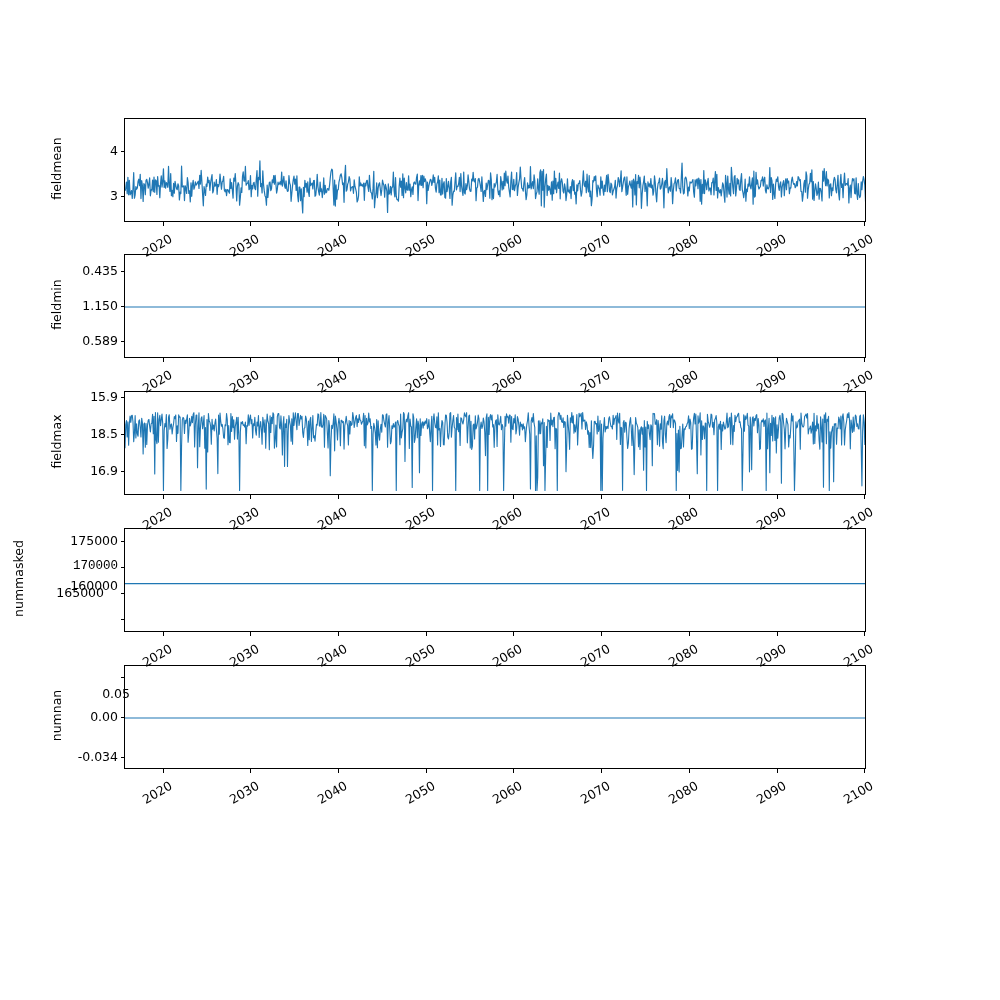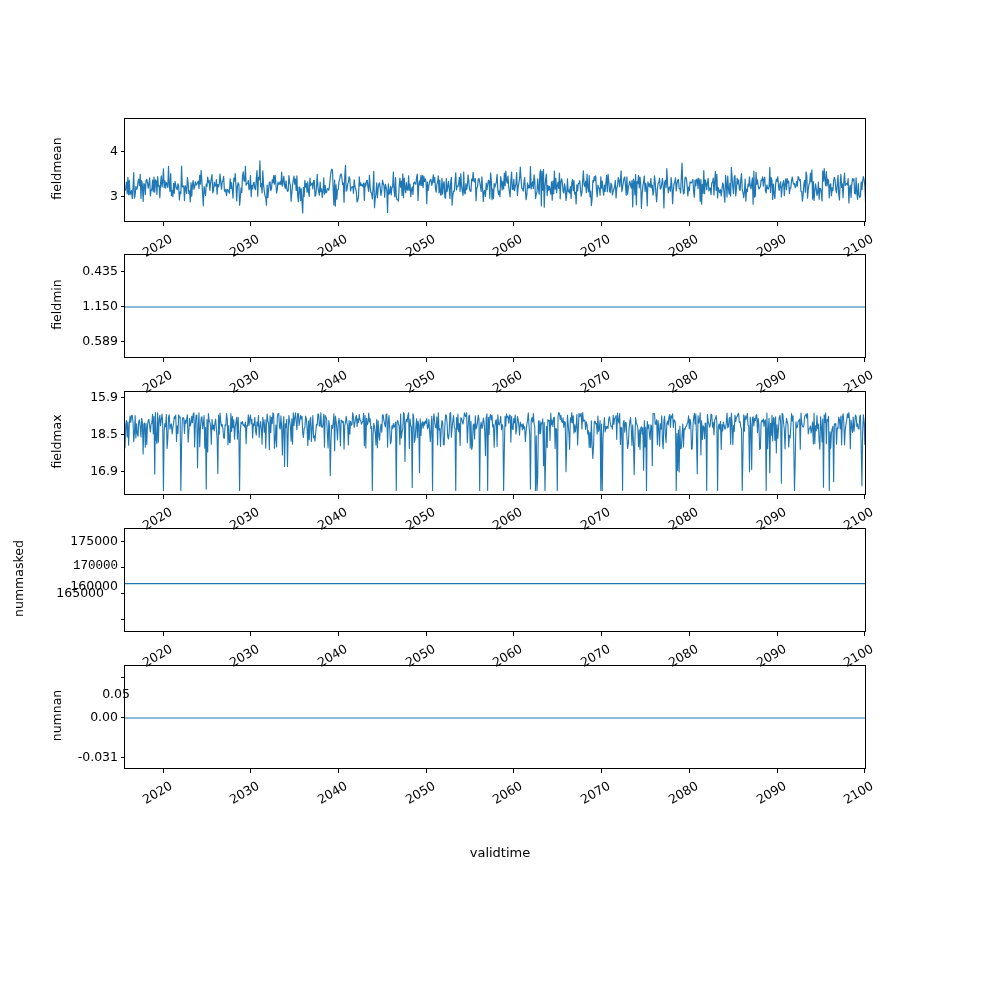--- a/index.html
+++ b/index.html
@@ -113,21 +113,20 @@
         <path d="M0.00 54.60 L0.73 54.60 L1.45 54.60 L2.18 54.60 L2.90 54.60 L3.63 54.60 L4.35 54.60 L5.08 54.60 L5.80 54.60 L6.53 54.60 L7.25 54.60 L7.98 54.60 L8.70 54.60 L9.43 54.60 L10.15 54.60 L10.88 54.60 L11.61 54.60 L12.33 54.60 L13.06 54.60 L13.78 54.60 L14.51 54.60 L15.23 54.60 L15.96 54.60 L16.68 54.60 L17.41 54.60 L18.13 54.60 L18.86 54.60 L19.58 54.60 L20.31 54.60 L21.03 54.60 L21.76 54.60 L22.48 54.60 L23.21 54.60 L23.94 54.60 L24.66 54.60 L25.39 54.60 L26.11 54.60 L26.84 54.60 L27.56 54.60 L28.29 54.60 L29.01 54.60 L29.74 54.60 L30.46 54.60 L31.19 54.60 L31.91 54.60 L32.64 54.60 L33.36 54.60 L34.09 54.60 L34.82 54.60 L35.54 54.60 L36.27 54.60 L36.99 54.60 L37.72 54.60 L38.44 54.60 L39.17 54.60 L39.89 54.60 L40.62 54.60 L41.34 54.60 L42.07 54.60 L42.79 54.60 L43.52 54.60 L44.24 54.60 L44.97 54.60 L45.70 54.60 L46.42 54.60 L47.15 54.60 L47.87 54.60 L48.60 54.60 L49.32 54.60 L50.05 54.60 L50.77 54.60 L51.50 54.60 L52.22 54.60 L52.95 54.60 L53.67 54.60 L54.40 54.60 L55.12 54.60 L55.85 54.60 L56.57 54.60 L57.30 54.60 L58.03 54.60 L58.75 54.60 L59.48 54.60 L60.20 54.60 L60.93 54.60 L61.65 54.60 L62.38 54.60 L63.10 54.60 L63.83 54.60 L64.55 54.60 L65.28 54.60 L66.00 54.60 L66.73 54.60 L67.45 54.60 L68.18 54.60 L68.91 54.60 L69.63 54.60 L70.36 54.60 L71.08 54.60 L71.81 54.60 L72.53 54.60 L73.26 54.60 L73.98 54.60 L74.71 54.60 L75.43 54.60 L76.16 54.60 L76.88 54.60 L77.61 54.60 L78.33 54.60 L79.06 54.60 L79.78 54.60 L80.51 54.60 L81.24 54.60 L81.96 54.60 L82.69 54.60 L83.41 54.60 L84.14 54.60 L84.86 54.60 L85.59 54.60 L86.31 54.60 L87.04 54.60 L87.76 54.60 L88.49 54.60 L89.21 54.60 L89.94 54.60 L90.66 54.60 L91.39 54.60 L92.12 54.60 L92.84 54.60 L93.57 54.60 L94.29 54.60 L95.02 54.60 L95.74 54.60 L96.47 54.60 L97.19 54.60 L97.92 54.60 L98.64 54.60 L99.37 54.60 L100.09 54.60 L100.82 54.60 L101.54 54.60 L102.27 54.60 L103.00 54.60 L103.72 54.60 L104.45 54.60 L105.17 54.60 L105.90 54.60 L106.62 54.60 L107.35 54.60 L108.07 54.60 L108.80 54.60 L109.52 54.60 L110.25 54.60 L110.97 54.60 L111.70 54.60 L112.42 54.60 L113.15 54.60 L113.87 54.60 L114.60 54.60 L115.33 54.60 L116.05 54.60 L116.78 54.60 L117.50 54.60 L118.23 54.60 L118.95 54.60 L119.68 54.60 L120.40 54.60 L121.13 54.60 L121.85 54.60 L122.58 54.60 L123.30 54.60 L124.03 54.60 L124.75 54.60 L125.48 54.60 L126.21 54.60 L126.93 54.60 L127.66 54.60 L128.38 54.60 L129.11 54.60 L129.83 54.60 L130.56 54.60 L131.28 54.60 L132.01 54.60 L132.73 54.60 L133.46 54.60 L134.18 54.60 L134.91 54.60 L135.63 54.60 L136.36 54.60 L137.09 54.60 L137.81 54.60 L138.54 54.60 L139.26 54.60 L139.99 54.60 L140.71 54.60 L141.44 54.60 L142.16 54.60 L142.89 54.60 L143.61 54.60 L144.34 54.60 L145.06 54.60 L145.79 54.60 L146.51 54.60 L147.24 54.60 L147.96 54.60 L148.69 54.60 L149.42 54.60 L150.14 54.60 L150.87 54.60 L151.59 54.60 L152.32 54.60 L153.04 54.60 L153.77 54.60 L154.49 54.60 L155.22 54.60 L155.94 54.60 L156.67 54.60 L157.39 54.60 L158.12 54.60 L158.84 54.60 L159.57 54.60 L160.30 54.60 L161.02 54.60 L161.75 54.60 L162.47 54.60 L163.20 54.60 L163.92 54.60 L164.65 54.60 L165.37 54.60 L166.10 54.60 L166.82 54.60 L167.55 54.60 L168.27 54.60 L169.00 54.60 L169.72 54.60 L170.45 54.60 L171.17 54.60 L171.90 54.60 L172.63 54.60 L173.35 54.60 L174.08 54.60 L174.80 54.60 L175.53 54.60 L176.25 54.60 L176.98 54.60 L177.70 54.60 L178.43 54.60 L179.15 54.60 L179.88 54.60 L180.60 54.60 L181.33 54.60 L182.05 54.60 L182.78 54.60 L183.51 54.60 L184.23 54.60 L184.96 54.60 L185.68 54.60 L186.41 54.60 L187.13 54.60 L187.86 54.60 L188.58 54.60 L189.31 54.60 L190.03 54.60 L190.76 54.60 L191.48 54.60 L192.21 54.60 L192.93 54.60 L193.66 54.60 L194.39 54.60 L195.11 54.60 L195.84 54.60 L196.56 54.60 L197.29 54.60 L198.01 54.60 L198.74 54.60 L199.46 54.60 L200.19 54.60 L200.91 54.60 L201.64 54.60 L202.36 54.60 L203.09 54.60 L203.81 54.60 L204.54 54.60 L205.26 54.60 L205.99 54.60 L206.72 54.60 L207.44 54.60 L208.17 54.60 L208.89 54.60 L209.62 54.60 L210.34 54.60 L211.07 54.60 L211.79 54.60 L212.52 54.60 L213.24 54.60 L213.97 54.60 L214.69 54.60 L215.42 54.60 L216.14 54.60 L216.87 54.60 L217.60 54.60 L218.32 54.60 L219.05 54.60 L219.77 54.60 L220.50 54.60 L221.22 54.60 L221.95 54.60 L222.67 54.60 L223.40 54.60 L224.12 54.60 L224.85 54.60 L225.57 54.60 L226.30 54.60 L227.02 54.60 L227.75 54.60 L228.48 54.60 L229.20 54.60 L229.93 54.60 L230.65 54.60 L231.38 54.60 L232.10 54.60 L232.83 54.60 L233.55 54.60 L234.28 54.60 L235.00 54.60 L235.73 54.60 L236.45 54.60 L237.18 54.60 L237.90 54.60 L238.63 54.60 L239.35 54.60 L240.08 54.60 L240.81 54.60 L241.53 54.60 L242.26 54.60 L242.98 54.60 L243.71 54.60 L244.43 54.60 L245.16 54.60 L245.88 54.60 L246.61 54.60 L247.33 54.60 L248.06 54.60 L248.78 54.60 L249.51 54.60 L250.23 54.60 L250.96 54.60 L251.69 54.60 L252.41 54.60 L253.14 54.60 L253.86 54.60 L254.59 54.60 L255.31 54.60 L256.04 54.60 L256.76 54.60 L257.49 54.60 L258.21 54.60 L258.94 54.60 L259.66 54.60 L260.39 54.60 L261.11 54.60 L261.84 54.60 L262.57 54.60 L263.29 54.60 L264.02 54.60 L264.74 54.60 L265.47 54.60 L266.19 54.60 L266.92 54.60 L267.64 54.60 L268.37 54.60 L269.09 54.60 L269.82 54.60 L270.54 54.60 L271.27 54.60 L271.99 54.60 L272.72 54.60 L273.44 54.60 L274.17 54.60 L274.90 54.60 L275.62 54.60 L276.35 54.60 L277.07 54.60 L277.80 54.60 L278.52 54.60 L279.25 54.60 L279.97 54.60 L280.70 54.60 L281.42 54.60 L282.15 54.60 L282.87 54.60 L283.60 54.60 L284.32 54.60 L285.05 54.60 L285.78 54.60 L286.50 54.60 L287.23 54.60 L287.95 54.60 L288.68 54.60 L289.40 54.60 L290.13 54.60 L290.85 54.60 L291.58 54.60 L292.30 54.60 L293.03 54.60 L293.75 54.60 L294.48 54.60 L295.20 54.60 L295.93 54.60 L296.65 54.60 L297.38 54.60 L298.11 54.60 L298.83 54.60 L299.56 54.60 L300.28 54.60 L301.01 54.60 L301.73 54.60 L302.46 54.60 L303.18 54.60 L303.91 54.60 L304.63 54.60 L305.36 54.60 L306.08 54.60 L306.81 54.60 L307.53 54.60 L308.26 54.60 L308.99 54.60 L309.71 54.60 L310.44 54.60 L311.16 54.60 L311.89 54.60 L312.61 54.60 L313.34 54.60 L314.06 54.60 L314.79 54.60 L315.51 54.60 L316.24 54.60 L316.96 54.60 L317.69 54.60 L318.41 54.60 L319.14 54.60 L319.87 54.60 L320.59 54.60 L321.32 54.60 L322.04 54.60 L322.77 54.60 L323.49 54.60 L324.22 54.60 L324.94 54.60 L325.67 54.60 L326.39 54.60 L327.12 54.60 L327.84 54.60 L328.57 54.60 L329.29 54.60 L330.02 54.60 L330.74 54.60 L331.47 54.60 L332.20 54.60 L332.92 54.60 L333.65 54.60 L334.37 54.60 L335.10 54.60 L335.82 54.60 L336.55 54.60 L337.27 54.60 L338.00 54.60 L338.72 54.60 L339.45 54.60 L340.17 54.60 L340.90 54.60 L341.62 54.60 L342.35 54.60 L343.08 54.60 L343.80 54.60 L344.53 54.60 L345.25 54.60 L345.98 54.60 L346.70 54.60 L347.43 54.60 L348.15 54.60 L348.88 54.60 L349.60 54.60 L350.33 54.60 L351.05 54.60 L351.78 54.60 L352.50 54.60 L353.23 54.60 L353.96 54.60 L354.68 54.60 L355.41 54.60 L356.13 54.60 L356.86 54.60 L357.58 54.60 L358.31 54.60 L359.03 54.60 L359.76 54.60 L360.48 54.60 L361.21 54.60 L361.93 54.60 L362.66 54.60 L363.38 54.60 L364.11 54.60 L364.83 54.60 L365.56 54.60 L366.29 54.60 L367.01 54.60 L367.74 54.60 L368.46 54.60 L369.19 54.60 L369.91 54.60 L370.64 54.60 L371.36 54.60 L372.09 54.60 L372.81 54.60 L373.54 54.60 L374.26 54.60 L374.99 54.60 L375.71 54.60 L376.44 54.60 L377.17 54.60 L377.89 54.60 L378.62 54.60 L379.34 54.60 L380.07 54.60 L380.79 54.60 L381.52 54.60 L382.24 54.60 L382.97 54.60 L383.69 54.60 L384.42 54.60 L385.14 54.60 L385.87 54.60 L386.59 54.60 L387.32 54.60 L388.04 54.60 L388.77 54.60 L389.50 54.60 L390.22 54.60 L390.95 54.60 L391.67 54.60 L392.40 54.60 L393.12 54.60 L393.85 54.60 L394.57 54.60 L395.30 54.60 L396.02 54.60 L396.75 54.60 L397.47 54.60 L398.20 54.60 L398.92 54.60 L399.65 54.60 L400.38 54.60 L401.10 54.60 L401.83 54.60 L402.55 54.60 L403.28 54.60 L404.00 54.60 L404.73 54.60 L405.45 54.60 L406.18 54.60 L406.90 54.60 L407.63 54.60 L408.35 54.60 L409.08 54.60 L409.80 54.60 L410.53 54.60 L411.26 54.60 L411.98 54.60 L412.71 54.60 L413.43 54.60 L414.16 54.60 L414.88 54.60 L415.61 54.60 L416.33 54.60 L417.06 54.60 L417.78 54.60 L418.51 54.60 L419.23 54.60 L419.96 54.60 L420.68 54.60 L421.41 54.60 L422.13 54.60 L422.86 54.60 L423.59 54.60 L424.31 54.60 L425.04 54.60 L425.76 54.60 L426.49 54.60 L427.21 54.60 L427.94 54.60 L428.66 54.60 L429.39 54.60 L430.11 54.60 L430.84 54.60 L431.56 54.60 L432.29 54.60 L433.01 54.60 L433.74 54.60 L434.47 54.60 L435.19 54.60 L435.92 54.60 L436.64 54.60 L437.37 54.60 L438.09 54.60 L438.82 54.60 L439.54 54.60 L440.27 54.60 L440.99 54.60 L441.72 54.60 L442.44 54.60 L443.17 54.60 L443.89 54.60 L444.62 54.60 L445.35 54.60 L446.07 54.60 L446.80 54.60 L447.52 54.60 L448.25 54.60 L448.97 54.60 L449.70 54.60 L450.42 54.60 L451.15 54.60 L451.87 54.60 L452.60 54.60 L453.32 54.60 L454.05 54.60 L454.77 54.60 L455.50 54.60 L456.22 54.60 L456.95 54.60 L457.68 54.60 L458.40 54.60 L459.13 54.60 L459.85 54.60 L460.58 54.60 L461.30 54.60 L462.03 54.60 L462.75 54.60 L463.48 54.60 L464.20 54.60 L464.93 54.60 L465.65 54.60 L466.38 54.60 L467.10 54.60 L467.83 54.60 L468.56 54.60 L469.28 54.60 L470.01 54.60 L470.73 54.60 L471.46 54.60 L472.18 54.60 L472.91 54.60 L473.63 54.60 L474.36 54.60 L475.08 54.60 L475.81 54.60 L476.53 54.60 L477.26 54.60 L477.98 54.60 L478.71 54.60 L479.43 54.60 L480.16 54.60 L480.89 54.60 L481.61 54.60 L482.34 54.60 L483.06 54.60 L483.79 54.60 L484.51 54.60 L485.24 54.60 L485.96 54.60 L486.69 54.60 L487.41 54.60 L488.14 54.60 L488.86 54.60 L489.59 54.60 L490.31 54.60 L491.04 54.60 L491.77 54.60 L492.49 54.60 L493.22 54.60 L493.94 54.60 L494.67 54.60 L495.39 54.60 L496.12 54.60 L496.84 54.60 L497.57 54.60 L498.29 54.60 L499.02 54.60 L499.74 54.60 L500.47 54.60 L501.19 54.60 L501.92 54.60 L502.65 54.60 L503.37 54.60 L504.10 54.60 L504.82 54.60 L505.55 54.60 L506.27 54.60 L507.00 54.60 L507.72 54.60 L508.45 54.60 L509.17 54.60 L509.90 54.60 L510.62 54.60 L511.35 54.60 L512.07 54.60 L512.80 54.60 L513.52 54.60 L514.25 54.60 L514.98 54.60 L515.70 54.60 L516.43 54.60 L517.15 54.60 L517.88 54.60 L518.60 54.60 L519.33 54.60 L520.05 54.60 L520.78 54.60 L521.50 54.60 L522.23 54.60 L522.95 54.60 L523.68 54.60 L524.40 54.60 L525.13 54.60 L525.86 54.60 L526.58 54.60 L527.31 54.60 L528.03 54.60 L528.76 54.60 L529.48 54.60 L530.21 54.60 L530.93 54.60 L531.66 54.60 L532.38 54.60 L533.11 54.60 L533.83 54.60 L534.56 54.60 L535.28 54.60 L536.01 54.60 L536.74 54.60 L537.46 54.60 L538.19 54.60 L538.91 54.60 L539.64 54.60 L540.36 54.60 L541.09 54.60 L541.81 54.60 L542.54 54.60 L543.26 54.60 L543.99 54.60 L544.71 54.60 L545.44 54.60 L546.16 54.60 L546.89 54.60 L547.61 54.60 L548.34 54.60 L549.07 54.60 L549.79 54.60 L550.52 54.60 L551.24 54.60 L551.97 54.60 L552.69 54.60 L553.42 54.60 L554.14 54.60 L554.87 54.60 L555.59 54.60 L556.32 54.60 L557.04 54.60 L557.77 54.60 L558.49 54.60 L559.22 54.60 L559.95 54.60 L560.67 54.60 L561.40 54.60 L562.12 54.60 L562.85 54.60 L563.57 54.60 L564.30 54.60 L565.02 54.60 L565.75 54.60 L566.47 54.60 L567.20 54.60 L567.92 54.60 L568.65 54.60 L569.37 54.60 L570.10 54.60 L570.83 54.60 L571.55 54.60 L572.28 54.60 L573.00 54.60 L573.73 54.60 L574.45 54.60 L575.18 54.60 L575.90 54.60 L576.63 54.60 L577.35 54.60 L578.08 54.60 L578.80 54.60 L579.53 54.60 L580.25 54.60 L580.98 54.60 L581.70 54.60 L582.43 54.60 L583.16 54.60 L583.88 54.60 L584.61 54.60 L585.33 54.60 L586.06 54.60 L586.78 54.60 L587.51 54.60 L588.23 54.60 L588.96 54.60 L589.68 54.60 L590.41 54.60 L591.13 54.60 L591.86 54.60 L592.58 54.60 L593.31 54.60 L594.04 54.60 L594.76 54.60 L595.49 54.60 L596.21 54.60 L596.94 54.60 L597.66 54.60 L598.39 54.60 L599.11 54.60 L599.84 54.60 L600.56 54.60 L601.29 54.60 L602.01 54.60 L602.74 54.60 L603.46 54.60 L604.19 54.60 L604.91 54.60 L605.64 54.60 L606.37 54.60 L607.09 54.60 L607.82 54.60 L608.54 54.60 L609.27 54.60 L609.99 54.60 L610.72 54.60 L611.44 54.60 L612.17 54.60 L612.89 54.60 L613.62 54.60 L614.34 54.60 L615.07 54.60 L615.79 54.60 L616.52 54.60 L617.25 54.60 L617.97 54.60 L618.70 54.60 L619.42 54.60 L620.15 54.60 L620.87 54.60 L621.60 54.60 L622.32 54.60 L623.05 54.60 L623.77 54.60 L624.50 54.60 L625.22 54.60 L625.95 54.60 L626.67 54.60 L627.40 54.60 L628.13 54.60 L628.85 54.60 L629.58 54.60 L630.30 54.60 L631.03 54.60 L631.75 54.60 L632.48 54.60 L633.20 54.60 L633.93 54.60 L634.65 54.60 L635.38 54.60 L636.10 54.60 L636.83 54.60 L637.55 54.60 L638.28 54.60 L639.00 54.60 L639.73 54.60 L640.46 54.60 L641.18 54.60 L641.91 54.60 L642.63 54.60 L643.36 54.60 L644.08 54.60 L644.81 54.60 L645.53 54.60 L646.26 54.60 L646.98 54.60 L647.71 54.60 L648.43 54.60 L649.16 54.60 L649.88 54.60 L650.61 54.60 L651.34 54.60 L652.06 54.60 L652.79 54.60 L653.51 54.60 L654.24 54.60 L654.96 54.60 L655.69 54.60 L656.41 54.60 L657.14 54.60 L657.86 54.60 L658.59 54.60 L659.31 54.60 L660.04 54.60 L660.76 54.60 L661.49 54.60 L662.22 54.60 L662.94 54.60 L663.67 54.60 L664.39 54.60 L665.12 54.60 L665.84 54.60 L666.57 54.60 L667.29 54.60 L668.02 54.60 L668.74 54.60 L669.47 54.60 L670.19 54.60 L670.92 54.60 L671.64 54.60 L672.37 54.60 L673.09 54.60 L673.82 54.60 L674.55 54.60 L675.27 54.60 L676.00 54.60 L676.72 54.60 L677.45 54.60 L678.17 54.60 L678.90 54.60 L679.62 54.60 L680.35 54.60 L681.07 54.60 L681.80 54.60 L682.52 54.60 L683.25 54.60 L683.97 54.60 L684.70 54.60 L685.43 54.60 L686.15 54.60 L686.88 54.60 L687.60 54.60 L688.33 54.60 L689.05 54.60 L689.78 54.60 L690.50 54.60 L691.23 54.60 L691.95 54.60 L692.68 54.60 L693.40 54.60 L694.13 54.60 L694.85 54.60 L695.58 54.60 L696.30 54.60 L697.03 54.60 L697.76 54.60 L698.48 54.60 L699.21 54.60 L699.93 54.60 L700.66 54.60 L701.38 54.60 L702.11 54.60 L702.83 54.60 L703.56 54.60 L704.28 54.60 L705.01 54.60 L705.73 54.60 L706.46 54.60 L707.18 54.60 L707.91 54.60 L708.64 54.60 L709.36 54.60 L710.09 54.60 L710.81 54.60 L711.54 54.60 L712.26 54.60 L712.99 54.60 L713.71 54.60 L714.44 54.60 L715.16 54.60 L715.89 54.60 L716.61 54.60 L717.34 54.60 L718.06 54.60 L718.79 54.60 L719.52 54.60 L720.24 54.60 L720.97 54.60 L721.69 54.60 L722.42 54.60 L723.14 54.60 L723.87 54.60 L724.59 54.60 L725.32 54.60 L726.04 54.60 L726.77 54.60 L727.49 54.60 L728.22 54.60 L728.94 54.60 L729.67 54.60 L730.39 54.60 L731.12 54.60 L731.85 54.60 L732.57 54.60 L733.30 54.60 L734.02 54.60 L734.75 54.60 L735.47 54.60 L736.20 54.60 L736.92 54.60 L737.65 54.60 L738.37 54.60 L739.10 54.60 L739.82 54.60 L740.55 54.60 L741.27 54.60 L742.00 54.60" fill="none" stroke="#1f77b4" stroke-width="1.2" stroke-linejoin="round"></path>
       </svg>
     </div>
 
   <div class="panel" id="panel-4" style="left:124px; top:665px; width:742px; height:104px;">
       <svg width="742" height="104">
         <path d="M0.00 52.00 L0.73 52.00 L1.45 52.00 L2.18 52.00 L2.90 52.00 L3.63 52.00 L4.35 52.00 L5.08 52.00 L5.80 52.00 L6.53 52.00 L7.25 52.00 L7.98 52.00 L8.70 52.00 L9.43 52.00 L10.15 52.00 L10.88 52.00 L11.61 52.00 L12.33 52.00 L13.06 52.00 L13.78 52.00 L14.51 52.00 L15.23 52.00 L15.96 52.00 L16.68 52.00 L17.41 52.00 L18.13 52.00 L18.86 52.00 L19.58 52.00 L20.31 52.00 L21.03 52.00 L21.76 52.00 L22.48 52.00 L23.21 52.00 L23.94 52.00 L24.66 52.00 L25.39 52.00 L26.11 52.00 L26.84 52.00 L27.56 52.00 L28.29 52.00 L29.01 52.00 L29.74 52.00 L30.46 52.00 L31.19 52.00 L31.91 52.00 L32.64 52.00 L33.36 52.00 L34.09 52.00 L34.82 52.00 L35.54 52.00 L36.27 52.00 L36.99 52.00 L37.72 52.00 L38.44 52.00 L39.17 52.00 L39.89 52.00 L40.62 52.00 L41.34 52.00 L42.07 52.00 L42.79 52.00 L43.52 52.00 L44.24 52.00 L44.97 52.00 L45.70 52.00 L46.42 52.00 L47.15 52.00 L47.87 52.00 L48.60 52.00 L49.32 52.00 L50.05 52.00 L50.77 52.00 L51.50 52.00 L52.22 52.00 L52.95 52.00 L53.67 52.00 L54.40 52.00 L55.12 52.00 L55.85 52.00 L56.57 52.00 L57.30 52.00 L58.03 52.00 L58.75 52.00 L59.48 52.00 L60.20 52.00 L60.93 52.00 L61.65 52.00 L62.38 52.00 L63.10 52.00 L63.83 52.00 L64.55 52.00 L65.28 52.00 L66.00 52.00 L66.73 52.00 L67.45 52.00 L68.18 52.00 L68.91 52.00 L69.63 52.00 L70.36 52.00 L71.08 52.00 L71.81 52.00 L72.53 52.00 L73.26 52.00 L73.98 52.00 L74.71 52.00 L75.43 52.00 L76.16 52.00 L76.88 52.00 L77.61 52.00 L78.33 52.00 L79.06 52.00 L79.78 52.00 L80.51 52.00 L81.24 52.00 L81.96 52.00 L82.69 52.00 L83.41 52.00 L84.14 52.00 L84.86 52.00 L85.59 52.00 L86.31 52.00 L87.04 52.00 L87.76 52.00 L88.49 52.00 L89.21 52.00 L89.94 52.00 L90.66 52.00 L91.39 52.00 L92.12 52.00 L92.84 52.00 L93.57 52.00 L94.29 52.00 L95.02 52.00 L95.74 52.00 L96.47 52.00 L97.19 52.00 L97.92 52.00 L98.64 52.00 L99.37 52.00 L100.09 52.00 L100.82 52.00 L101.54 52.00 L102.27 52.00 L103.00 52.00 L103.72 52.00 L104.45 52.00 L105.17 52.00 L105.90 52.00 L106.62 52.00 L107.35 52.00 L108.07 52.00 L108.80 52.00 L109.52 52.00 L110.25 52.00 L110.97 52.00 L111.70 52.00 L112.42 52.00 L113.15 52.00 L113.87 52.00 L114.60 52.00 L115.33 52.00 L116.05 52.00 L116.78 52.00 L117.50 52.00 L118.23 52.00 L118.95 52.00 L119.68 52.00 L120.40 52.00 L121.13 52.00 L121.85 52.00 L122.58 52.00 L123.30 52.00 L124.03 52.00 L124.75 52.00 L125.48 52.00 L126.21 52.00 L126.93 52.00 L127.66 52.00 L128.38 52.00 L129.11 52.00 L129.83 52.00 L130.56 52.00 L131.28 52.00 L132.01 52.00 L132.73 52.00 L133.46 52.00 L134.18 52.00 L134.91 52.00 L135.63 52.00 L136.36 52.00 L137.09 52.00 L137.81 52.00 L138.54 52.00 L139.26 52.00 L139.99 52.00 L140.71 52.00 L141.44 52.00 L142.16 52.00 L142.89 52.00 L143.61 52.00 L144.34 52.00 L145.06 52.00 L145.79 52.00 L146.51 52.00 L147.24 52.00 L147.96 52.00 L148.69 52.00 L149.42 52.00 L150.14 52.00 L150.87 52.00 L151.59 52.00 L152.32 52.00 L153.04 52.00 L153.77 52.00 L154.49 52.00 L155.22 52.00 L155.94 52.00 L156.67 52.00 L157.39 52.00 L158.12 52.00 L158.84 52.00 L159.57 52.00 L160.30 52.00 L161.02 52.00 L161.75 52.00 L162.47 52.00 L163.20 52.00 L163.92 52.00 L164.65 52.00 L165.37 52.00 L166.10 52.00 L166.82 52.00 L167.55 52.00 L168.27 52.00 L169.00 52.00 L169.72 52.00 L170.45 52.00 L171.17 52.00 L171.90 52.00 L172.63 52.00 L173.35 52.00 L174.08 52.00 L174.80 52.00 L175.53 52.00 L176.25 52.00 L176.98 52.00 L177.70 52.00 L178.43 52.00 L179.15 52.00 L179.88 52.00 L180.60 52.00 L181.33 52.00 L182.05 52.00 L182.78 52.00 L183.51 52.00 L184.23 52.00 L184.96 52.00 L185.68 52.00 L186.41 52.00 L187.13 52.00 L187.86 52.00 L188.58 52.00 L189.31 52.00 L190.03 52.00 L190.76 52.00 L191.48 52.00 L192.21 52.00 L192.93 52.00 L193.66 52.00 L194.39 52.00 L195.11 52.00 L195.84 52.00 L196.56 52.00 L197.29 52.00 L198.01 52.00 L198.74 52.00 L199.46 52.00 L200.19 52.00 L200.91 52.00 L201.64 52.00 L202.36 52.00 L203.09 52.00 L203.81 52.00 L204.54 52.00 L205.26 52.00 L205.99 52.00 L206.72 52.00 L207.44 52.00 L208.17 52.00 L208.89 52.00 L209.62 52.00 L210.34 52.00 L211.07 52.00 L211.79 52.00 L212.52 52.00 L213.24 52.00 L213.97 52.00 L214.69 52.00 L215.42 52.00 L216.14 52.00 L216.87 52.00 L217.60 52.00 L218.32 52.00 L219.05 52.00 L219.77 52.00 L220.50 52.00 L221.22 52.00 L221.95 52.00 L222.67 52.00 L223.40 52.00 L224.12 52.00 L224.85 52.00 L225.57 52.00 L226.30 52.00 L227.02 52.00 L227.75 52.00 L228.48 52.00 L229.20 52.00 L229.93 52.00 L230.65 52.00 L231.38 52.00 L232.10 52.00 L232.83 52.00 L233.55 52.00 L234.28 52.00 L235.00 52.00 L235.73 52.00 L236.45 52.00 L237.18 52.00 L237.90 52.00 L238.63 52.00 L239.35 52.00 L240.08 52.00 L240.81 52.00 L241.53 52.00 L242.26 52.00 L242.98 52.00 L243.71 52.00 L244.43 52.00 L245.16 52.00 L245.88 52.00 L246.61 52.00 L247.33 52.00 L248.06 52.00 L248.78 52.00 L249.51 52.00 L250.23 52.00 L250.96 52.00 L251.69 52.00 L252.41 52.00 L253.14 52.00 L253.86 52.00 L254.59 52.00 L255.31 52.00 L256.04 52.00 L256.76 52.00 L257.49 52.00 L258.21 52.00 L258.94 52.00 L259.66 52.00 L260.39 52.00 L261.11 52.00 L261.84 52.00 L262.57 52.00 L263.29 52.00 L264.02 52.00 L264.74 52.00 L265.47 52.00 L266.19 52.00 L266.92 52.00 L267.64 52.00 L268.37 52.00 L269.09 52.00 L269.82 52.00 L270.54 52.00 L271.27 52.00 L271.99 52.00 L272.72 52.00 L273.44 52.00 L274.17 52.00 L274.90 52.00 L275.62 52.00 L276.35 52.00 L277.07 52.00 L277.80 52.00 L278.52 52.00 L279.25 52.00 L279.97 52.00 L280.70 52.00 L281.42 52.00 L282.15 52.00 L282.87 52.00 L283.60 52.00 L284.32 52.00 L285.05 52.00 L285.78 52.00 L286.50 52.00 L287.23 52.00 L287.95 52.00 L288.68 52.00 L289.40 52.00 L290.13 52.00 L290.85 52.00 L291.58 52.00 L292.30 52.00 L293.03 52.00 L293.75 52.00 L294.48 52.00 L295.20 52.00 L295.93 52.00 L296.65 52.00 L297.38 52.00 L298.11 52.00 L298.83 52.00 L299.56 52.00 L300.28 52.00 L301.01 52.00 L301.73 52.00 L302.46 52.00 L303.18 52.00 L303.91 52.00 L304.63 52.00 L305.36 52.00 L306.08 52.00 L306.81 52.00 L307.53 52.00 L308.26 52.00 L308.99 52.00 L309.71 52.00 L310.44 52.00 L311.16 52.00 L311.89 52.00 L312.61 52.00 L313.34 52.00 L314.06 52.00 L314.79 52.00 L315.51 52.00 L316.24 52.00 L316.96 52.00 L317.69 52.00 L318.41 52.00 L319.14 52.00 L319.87 52.00 L320.59 52.00 L321.32 52.00 L322.04 52.00 L322.77 52.00 L323.49 52.00 L324.22 52.00 L324.94 52.00 L325.67 52.00 L326.39 52.00 L327.12 52.00 L327.84 52.00 L328.57 52.00 L329.29 52.00 L330.02 52.00 L330.74 52.00 L331.47 52.00 L332.20 52.00 L332.92 52.00 L333.65 52.00 L334.37 52.00 L335.10 52.00 L335.82 52.00 L336.55 52.00 L337.27 52.00 L338.00 52.00 L338.72 52.00 L339.45 52.00 L340.17 52.00 L340.90 52.00 L341.62 52.00 L342.35 52.00 L343.08 52.00 L343.80 52.00 L344.53 52.00 L345.25 52.00 L345.98 52.00 L346.70 52.00 L347.43 52.00 L348.15 52.00 L348.88 52.00 L349.60 52.00 L350.33 52.00 L351.05 52.00 L351.78 52.00 L352.50 52.00 L353.23 52.00 L353.96 52.00 L354.68 52.00 L355.41 52.00 L356.13 52.00 L356.86 52.00 L357.58 52.00 L358.31 52.00 L359.03 52.00 L359.76 52.00 L360.48 52.00 L361.21 52.00 L361.93 52.00 L362.66 52.00 L363.38 52.00 L364.11 52.00 L364.83 52.00 L365.56 52.00 L366.29 52.00 L367.01 52.00 L367.74 52.00 L368.46 52.00 L369.19 52.00 L369.91 52.00 L370.64 52.00 L371.36 52.00 L372.09 52.00 L372.81 52.00 L373.54 52.00 L374.26 52.00 L374.99 52.00 L375.71 52.00 L376.44 52.00 L377.17 52.00 L377.89 52.00 L378.62 52.00 L379.34 52.00 L380.07 52.00 L380.79 52.00 L381.52 52.00 L382.24 52.00 L382.97 52.00 L383.69 52.00 L384.42 52.00 L385.14 52.00 L385.87 52.00 L386.59 52.00 L387.32 52.00 L388.04 52.00 L388.77 52.00 L389.50 52.00 L390.22 52.00 L390.95 52.00 L391.67 52.00 L392.40 52.00 L393.12 52.00 L393.85 52.00 L394.57 52.00 L395.30 52.00 L396.02 52.00 L396.75 52.00 L397.47 52.00 L398.20 52.00 L398.92 52.00 L399.65 52.00 L400.38 52.00 L401.10 52.00 L401.83 52.00 L402.55 52.00 L403.28 52.00 L404.00 52.00 L404.73 52.00 L405.45 52.00 L406.18 52.00 L406.90 52.00 L407.63 52.00 L408.35 52.00 L409.08 52.00 L409.80 52.00 L410.53 52.00 L411.26 52.00 L411.98 52.00 L412.71 52.00 L413.43 52.00 L414.16 52.00 L414.88 52.00 L415.61 52.00 L416.33 52.00 L417.06 52.00 L417.78 52.00 L418.51 52.00 L419.23 52.00 L419.96 52.00 L420.68 52.00 L421.41 52.00 L422.13 52.00 L422.86 52.00 L423.59 52.00 L424.31 52.00 L425.04 52.00 L425.76 52.00 L426.49 52.00 L427.21 52.00 L427.94 52.00 L428.66 52.00 L429.39 52.00 L430.11 52.00 L430.84 52.00 L431.56 52.00 L432.29 52.00 L433.01 52.00 L433.74 52.00 L434.47 52.00 L435.19 52.00 L435.92 52.00 L436.64 52.00 L437.37 52.00 L438.09 52.00 L438.82 52.00 L439.54 52.00 L440.27 52.00 L440.99 52.00 L441.72 52.00 L442.44 52.00 L443.17 52.00 L443.89 52.00 L444.62 52.00 L445.35 52.00 L446.07 52.00 L446.80 52.00 L447.52 52.00 L448.25 52.00 L448.97 52.00 L449.70 52.00 L450.42 52.00 L451.15 52.00 L451.87 52.00 L452.60 52.00 L453.32 52.00 L454.05 52.00 L454.77 52.00 L455.50 52.00 L456.22 52.00 L456.95 52.00 L457.68 52.00 L458.40 52.00 L459.13 52.00 L459.85 52.00 L460.58 52.00 L461.30 52.00 L462.03 52.00 L462.75 52.00 L463.48 52.00 L464.20 52.00 L464.93 52.00 L465.65 52.00 L466.38 52.00 L467.10 52.00 L467.83 52.00 L468.56 52.00 L469.28 52.00 L470.01 52.00 L470.73 52.00 L471.46 52.00 L472.18 52.00 L472.91 52.00 L473.63 52.00 L474.36 52.00 L475.08 52.00 L475.81 52.00 L476.53 52.00 L477.26 52.00 L477.98 52.00 L478.71 52.00 L479.43 52.00 L480.16 52.00 L480.89 52.00 L481.61 52.00 L482.34 52.00 L483.06 52.00 L483.79 52.00 L484.51 52.00 L485.24 52.00 L485.96 52.00 L486.69 52.00 L487.41 52.00 L488.14 52.00 L488.86 52.00 L489.59 52.00 L490.31 52.00 L491.04 52.00 L491.77 52.00 L492.49 52.00 L493.22 52.00 L493.94 52.00 L494.67 52.00 L495.39 52.00 L496.12 52.00 L496.84 52.00 L497.57 52.00 L498.29 52.00 L499.02 52.00 L499.74 52.00 L500.47 52.00 L501.19 52.00 L501.92 52.00 L502.65 52.00 L503.37 52.00 L504.10 52.00 L504.82 52.00 L505.55 52.00 L506.27 52.00 L507.00 52.00 L507.72 52.00 L508.45 52.00 L509.17 52.00 L509.90 52.00 L510.62 52.00 L511.35 52.00 L512.07 52.00 L512.80 52.00 L513.52 52.00 L514.25 52.00 L514.98 52.00 L515.70 52.00 L516.43 52.00 L517.15 52.00 L517.88 52.00 L518.60 52.00 L519.33 52.00 L520.05 52.00 L520.78 52.00 L521.50 52.00 L522.23 52.00 L522.95 52.00 L523.68 52.00 L524.40 52.00 L525.13 52.00 L525.86 52.00 L526.58 52.00 L527.31 52.00 L528.03 52.00 L528.76 52.00 L529.48 52.00 L530.21 52.00 L530.93 52.00 L531.66 52.00 L532.38 52.00 L533.11 52.00 L533.83 52.00 L534.56 52.00 L535.28 52.00 L536.01 52.00 L536.74 52.00 L537.46 52.00 L538.19 52.00 L538.91 52.00 L539.64 52.00 L540.36 52.00 L541.09 52.00 L541.81 52.00 L542.54 52.00 L543.26 52.00 L543.99 52.00 L544.71 52.00 L545.44 52.00 L546.16 52.00 L546.89 52.00 L547.61 52.00 L548.34 52.00 L549.07 52.00 L549.79 52.00 L550.52 52.00 L551.24 52.00 L551.97 52.00 L552.69 52.00 L553.42 52.00 L554.14 52.00 L554.87 52.00 L555.59 52.00 L556.32 52.00 L557.04 52.00 L557.77 52.00 L558.49 52.00 L559.22 52.00 L559.95 52.00 L560.67 52.00 L561.40 52.00 L562.12 52.00 L562.85 52.00 L563.57 52.00 L564.30 52.00 L565.02 52.00 L565.75 52.00 L566.47 52.00 L567.20 52.00 L567.92 52.00 L568.65 52.00 L569.37 52.00 L570.10 52.00 L570.83 52.00 L571.55 52.00 L572.28 52.00 L573.00 52.00 L573.73 52.00 L574.45 52.00 L575.18 52.00 L575.90 52.00 L576.63 52.00 L577.35 52.00 L578.08 52.00 L578.80 52.00 L579.53 52.00 L580.25 52.00 L580.98 52.00 L581.70 52.00 L582.43 52.00 L583.16 52.00 L583.88 52.00 L584.61 52.00 L585.33 52.00 L586.06 52.00 L586.78 52.00 L587.51 52.00 L588.23 52.00 L588.96 52.00 L589.68 52.00 L590.41 52.00 L591.13 52.00 L591.86 52.00 L592.58 52.00 L593.31 52.00 L594.04 52.00 L594.76 52.00 L595.49 52.00 L596.21 52.00 L596.94 52.00 L597.66 52.00 L598.39 52.00 L599.11 52.00 L599.84 52.00 L600.56 52.00 L601.29 52.00 L602.01 52.00 L602.74 52.00 L603.46 52.00 L604.19 52.00 L604.91 52.00 L605.64 52.00 L606.37 52.00 L607.09 52.00 L607.82 52.00 L608.54 52.00 L609.27 52.00 L609.99 52.00 L610.72 52.00 L611.44 52.00 L612.17 52.00 L612.89 52.00 L613.62 52.00 L614.34 52.00 L615.07 52.00 L615.79 52.00 L616.52 52.00 L617.25 52.00 L617.97 52.00 L618.70 52.00 L619.42 52.00 L620.15 52.00 L620.87 52.00 L621.60 52.00 L622.32 52.00 L623.05 52.00 L623.77 52.00 L624.50 52.00 L625.22 52.00 L625.95 52.00 L626.67 52.00 L627.40 52.00 L628.13 52.00 L628.85 52.00 L629.58 52.00 L630.30 52.00 L631.03 52.00 L631.75 52.00 L632.48 52.00 L633.20 52.00 L633.93 52.00 L634.65 52.00 L635.38 52.00 L636.10 52.00 L636.83 52.00 L637.55 52.00 L638.28 52.00 L639.00 52.00 L639.73 52.00 L640.46 52.00 L641.18 52.00 L641.91 52.00 L642.63 52.00 L643.36 52.00 L644.08 52.00 L644.81 52.00 L645.53 52.00 L646.26 52.00 L646.98 52.00 L647.71 52.00 L648.43 52.00 L649.16 52.00 L649.88 52.00 L650.61 52.00 L651.34 52.00 L652.06 52.00 L652.79 52.00 L653.51 52.00 L654.24 52.00 L654.96 52.00 L655.69 52.00 L656.41 52.00 L657.14 52.00 L657.86 52.00 L658.59 52.00 L659.31 52.00 L660.04 52.00 L660.76 52.00 L661.49 52.00 L662.22 52.00 L662.94 52.00 L663.67 52.00 L664.39 52.00 L665.12 52.00 L665.84 52.00 L666.57 52.00 L667.29 52.00 L668.02 52.00 L668.74 52.00 L669.47 52.00 L670.19 52.00 L670.92 52.00 L671.64 52.00 L672.37 52.00 L673.09 52.00 L673.82 52.00 L674.55 52.00 L675.27 52.00 L676.00 52.00 L676.72 52.00 L677.45 52.00 L678.17 52.00 L678.90 52.00 L679.62 52.00 L680.35 52.00 L681.07 52.00 L681.80 52.00 L682.52 52.00 L683.25 52.00 L683.97 52.00 L684.70 52.00 L685.43 52.00 L686.15 52.00 L686.88 52.00 L687.60 52.00 L688.33 52.00 L689.05 52.00 L689.78 52.00 L690.50 52.00 L691.23 52.00 L691.95 52.00 L692.68 52.00 L693.40 52.00 L694.13 52.00 L694.85 52.00 L695.58 52.00 L696.30 52.00 L697.03 52.00 L697.76 52.00 L698.48 52.00 L699.21 52.00 L699.93 52.00 L700.66 52.00 L701.38 52.00 L702.11 52.00 L702.83 52.00 L703.56 52.00 L704.28 52.00 L705.01 52.00 L705.73 52.00 L706.46 52.00 L707.18 52.00 L707.91 52.00 L708.64 52.00 L709.36 52.00 L710.09 52.00 L710.81 52.00 L711.54 52.00 L712.26 52.00 L712.99 52.00 L713.71 52.00 L714.44 52.00 L715.16 52.00 L715.89 52.00 L716.61 52.00 L717.34 52.00 L718.06 52.00 L718.79 52.00 L719.52 52.00 L720.24 52.00 L720.97 52.00 L721.69 52.00 L722.42 52.00 L723.14 52.00 L723.87 52.00 L724.59 52.00 L725.32 52.00 L726.04 52.00 L726.77 52.00 L727.49 52.00 L728.22 52.00 L728.94 52.00 L729.67 52.00 L730.39 52.00 L731.12 52.00 L731.85 52.00 L732.57 52.00 L733.30 52.00 L734.02 52.00 L734.75 52.00 L735.47 52.00 L736.20 52.00 L736.92 52.00 L737.65 52.00 L738.37 52.00 L739.10 52.00 L739.82 52.00 L740.55 52.00 L741.27 52.00 L742.00 52.00" fill="none" stroke="#1f77b4" stroke-width="1.2" stroke-linejoin="round"></path>
       </svg>
     </div>
 
-  <div class="xlabel" style="top:845px;">validtime</div>
 
 <div class="ylabel" style="left: 16px; top: 161px; width: 80px; transform: rotate(-90deg);">fieldmean</div>
     <div class="ytick" style="left: 28px; width: 90px; top: 187.774px;">3</div>
     <div class="ytickmark" style="left: 120.5px; top: 195.774px;"></div>
     <div class="ytick" style="left: 28px; width: 90px; top: 142.557px;">4</div>
     <div class="ytickmark" style="left: 120.5px; top: 150.557px;"></div>
     <div class="xtickmark" style="left: 162.591px; top: 222px;"></div>
     <div class="xtick" style="left: 70.591px; width: 100px; top: 230px;">2020</div>
     <div class="xtickmark" style="left: 250.298px; top: 222px;"></div>
     <div class="xtick" style="left: 158.298px; width: 100px; top: 230px;">2030</div>
@@ -216,21 +215,21 @@
     <div class="xtick" style="left: 421.418px; width: 100px; top: 640px;">2060</div>
     <div class="xtickmark" style="left: 601.125px; top: 632px;"></div>
     <div class="xtick" style="left: 509.125px; width: 100px; top: 640px;">2070</div>
     <div class="xtickmark" style="left: 688.832px; top: 632px;"></div>
     <div class="xtick" style="left: 596.832px; width: 100px; top: 640px;">2080</div>
     <div class="xtickmark" style="left: 776.539px; top: 632px;"></div>
     <div class="xtick" style="left: 684.539px; width: 100px; top: 640px;">2090</div>
     <div class="xtickmark" style="left: 864.246px; top: 632px;"></div>
     <div class="xtick" style="left: 772.246px; width: 100px; top: 640px;">2100</div>
     <div class="ylabel" style="left: 16px; top: 708px; width: 80px; transform: rotate(-90deg);">numnan</div>
-    <div class="ytick" style="left: 28px; width: 90px; top: 749px;">-0.031</div>
+    <div class="ytick" style="left: 28px; width: 90px; top: 749px;">-0.034</div>
     <div class="ytickmark" style="left: 120.5px; top: 757px;"></div>
     <div class="ytick" style="left: 28px; width: 90px; top: 709px;">0.00</div>
     <div class="ytickmark" style="left: 120.5px; top: 717px;"></div>
     <div class="ytick" style="left: 40px; width: 90px; top: 669px; margin-top: 17px;">0.05</div>
     <div class="ytickmark" style="left: 120.5px; top: 677px;"></div>
     <div class="xtickmark" style="left: 162.591px; top: 769px;"></div>
     <div class="xtick" style="left: 70.591px; width: 100px; top: 777px;">2020</div>
     <div class="xtickmark" style="left: 250.298px; top: 769px;"></div>
     <div class="xtick" style="left: 158.298px; width: 100px; top: 777px;">2030</div>
     <div class="xtickmark" style="left: 338.005px; top: 769px;"></div>

